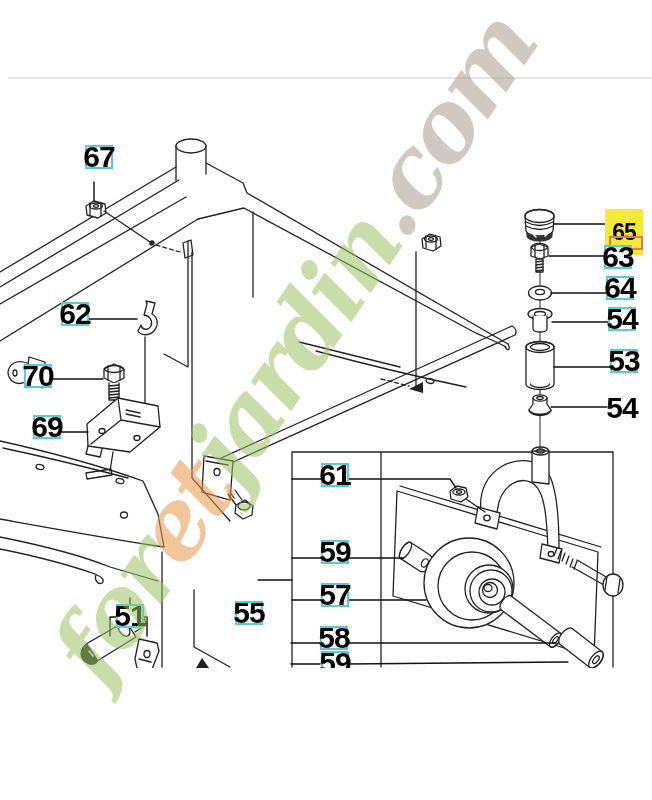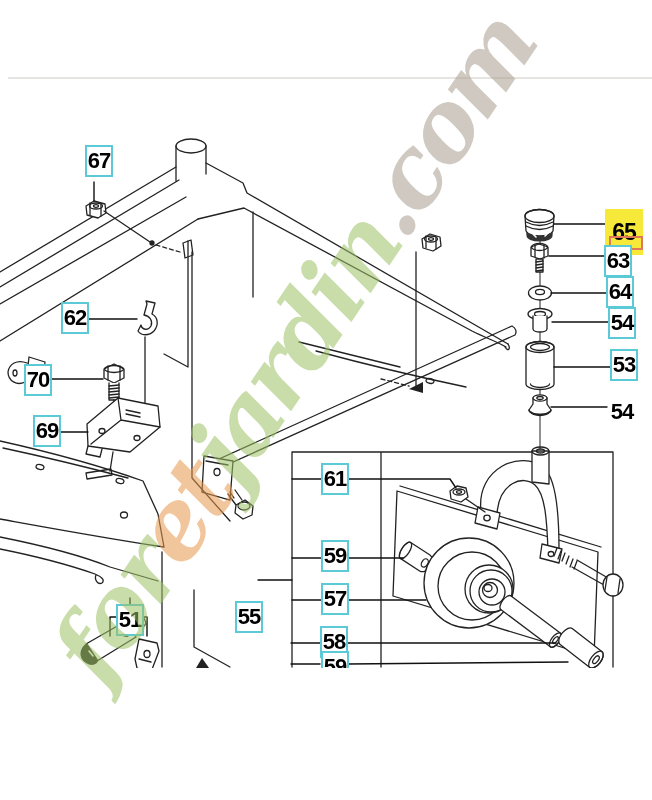--- a/index.html
+++ b/index.html
@@ -1,23 +1,23 @@
 <!DOCTYPE html>
 <html><head>
 <meta charset="utf-8">
 <style>
   html,body{margin:0;padding:0;background:#fff;}
   #stage{position:relative;width:652px;height:800px;background:#ffffff;overflow:hidden;
          font-family:"Liberation Sans", sans-serif;}
   #diagram-svg{position:absolute;left:0;top:0;z-index:1;}
   #labels-layer{position:absolute;left:0;top:0;width:652px;height:668px;overflow:hidden;z-index:2;}
-  .lbl{position:absolute;box-sizing:border-box;width:28px;height:32px;
+  .lbl{position:absolute;box-sizing:border-box;width:28px;height:24px;
        border:2px solid #5cc9d7;background:#fff;color:#000;
        display:flex;align-items:center;justify-content:center;
-       font-weight:bold;font-size:22px;line-height:1;letter-spacing:-1px;}
+       font-weight:bold;font-size:30px;line-height:1;letter-spacing:-1px;}
   .lbl.hl{border:none;width:38px;height:46px;font-size:23px;}
   .lbl.plain{border:none;background:transparent;width:32px;}
   #highlight-outline{position:absolute;box-sizing:border-box;width:34px;height:14px;
        border:2px solid #e0795a;background:transparent;}
   #watermark{position:absolute;left:76px;top:671px;transform:rotate(-56deg);
        transform-origin:0 0;z-index:3;white-space:nowrap;pointer-events:none;
        font-family:"DejaVu Serif", serif;font-style:italic;font-weight:bold;
        font-size:96px;letter-spacing:-4px;line-height:0;opacity:0.55;}
 </style>
 </head>

